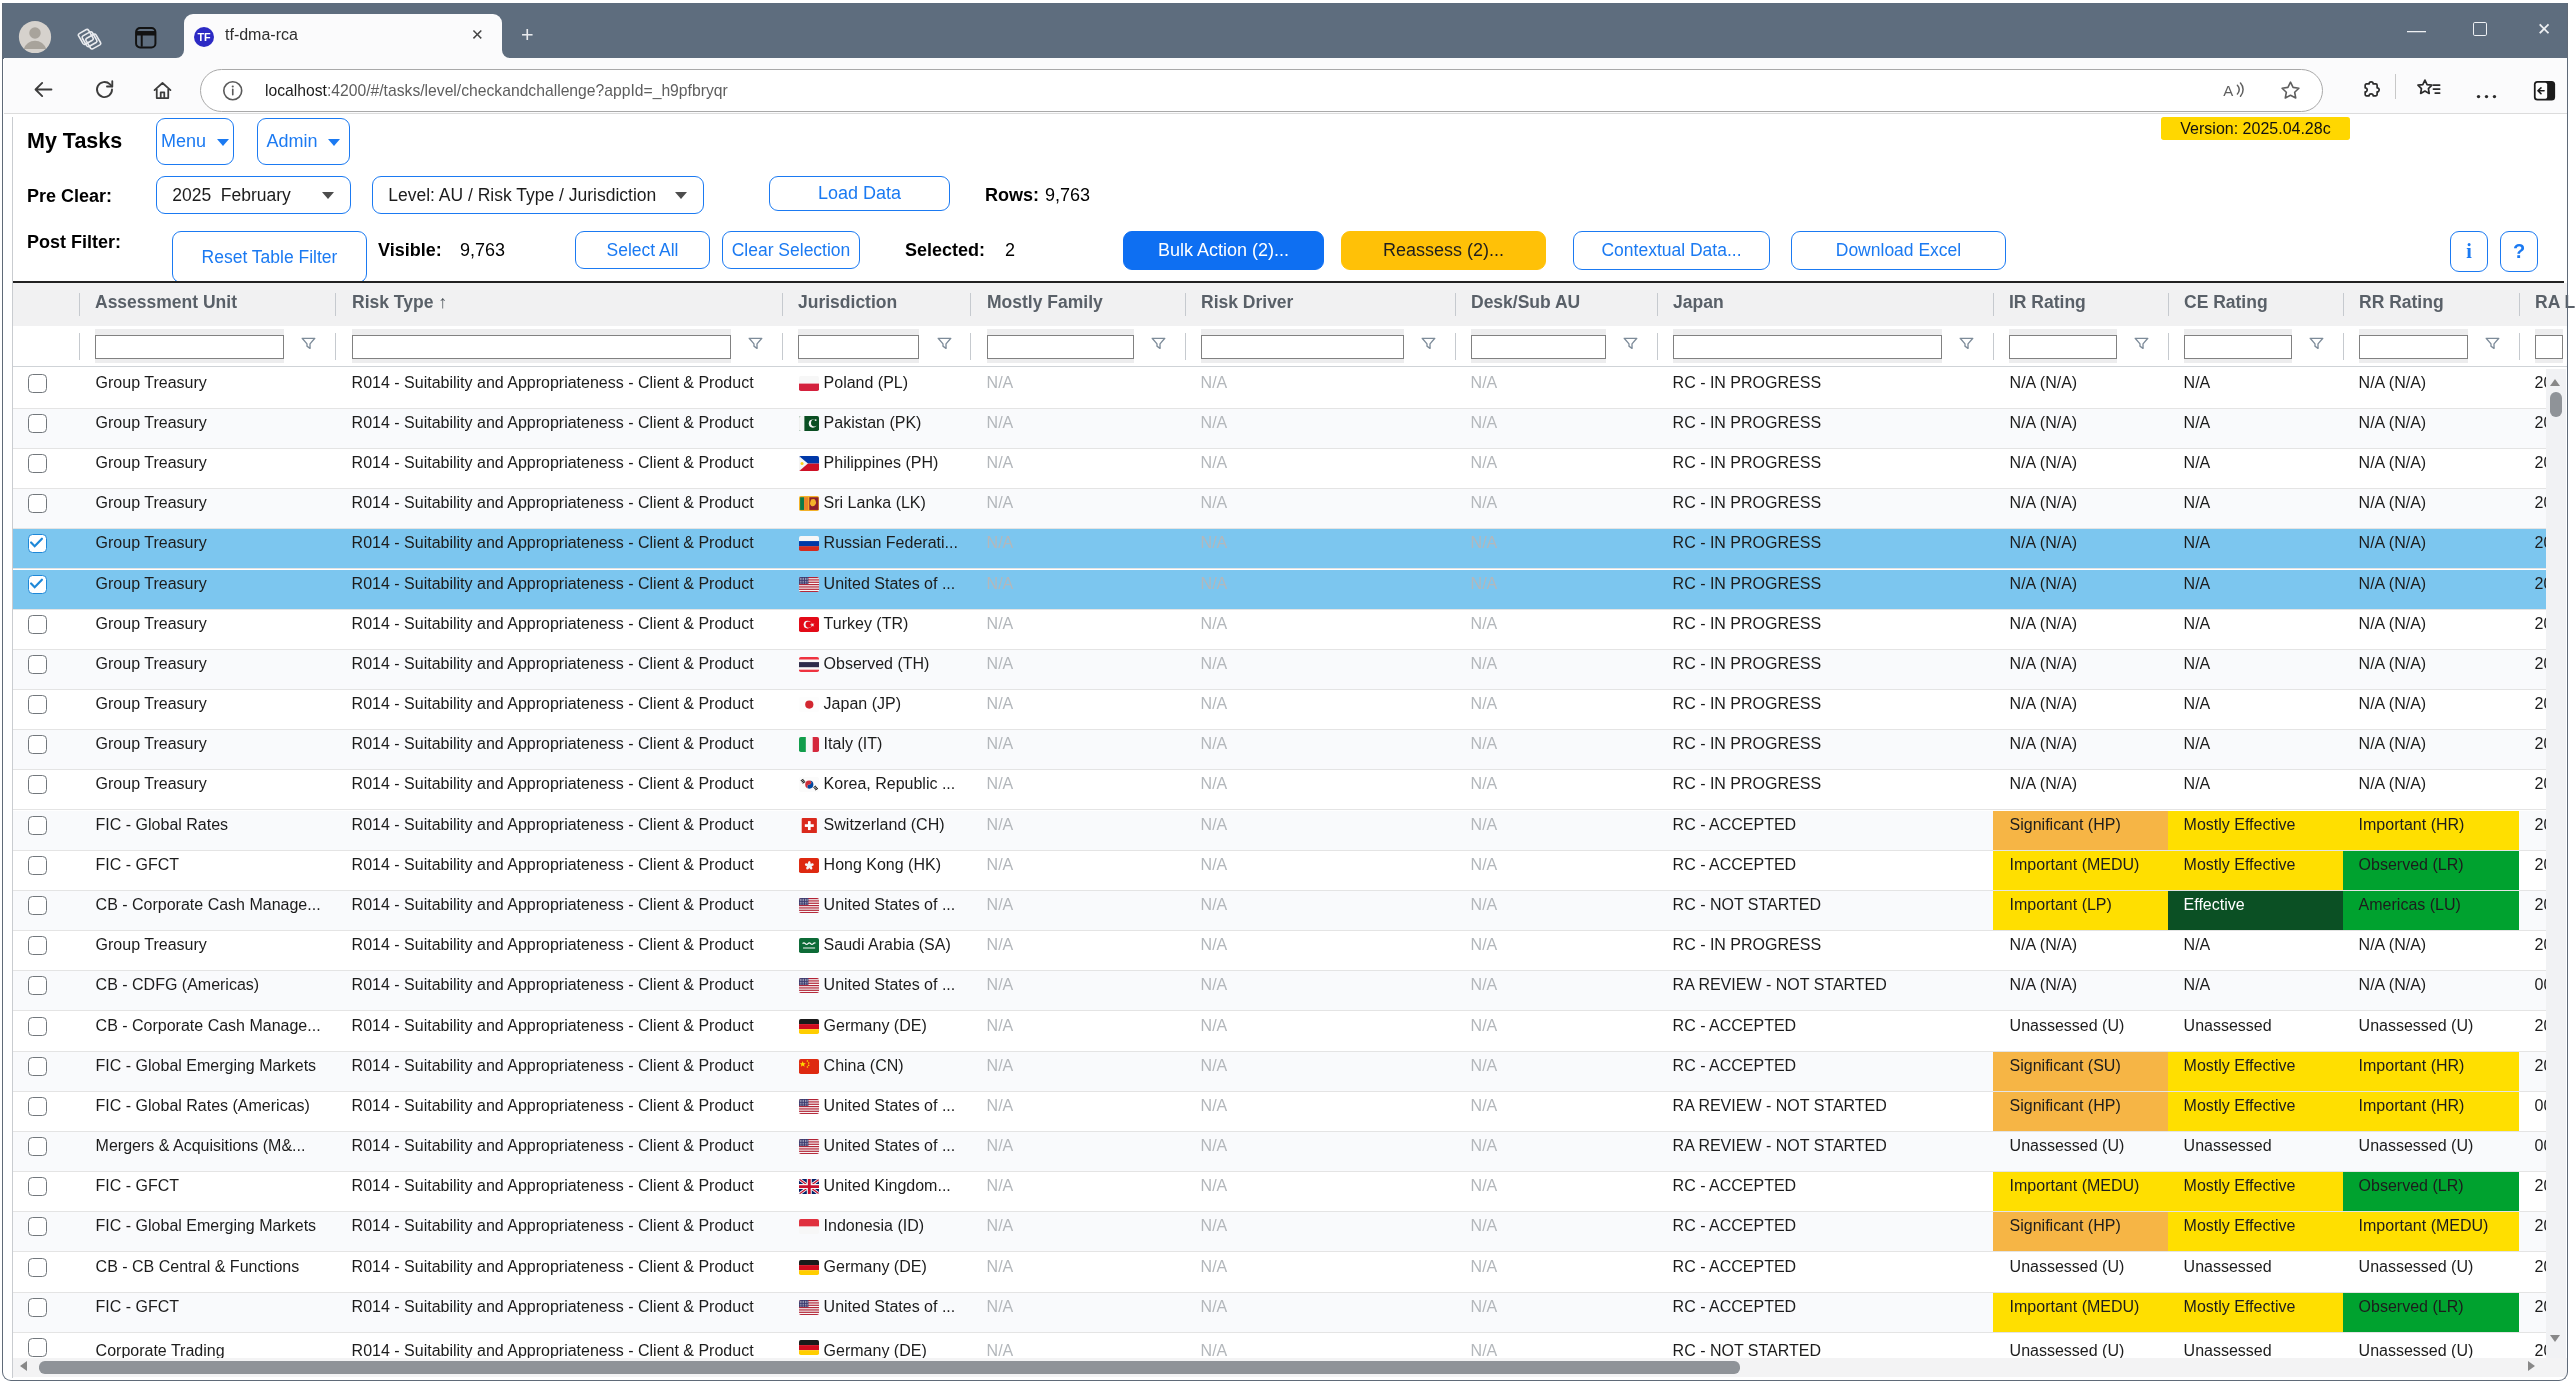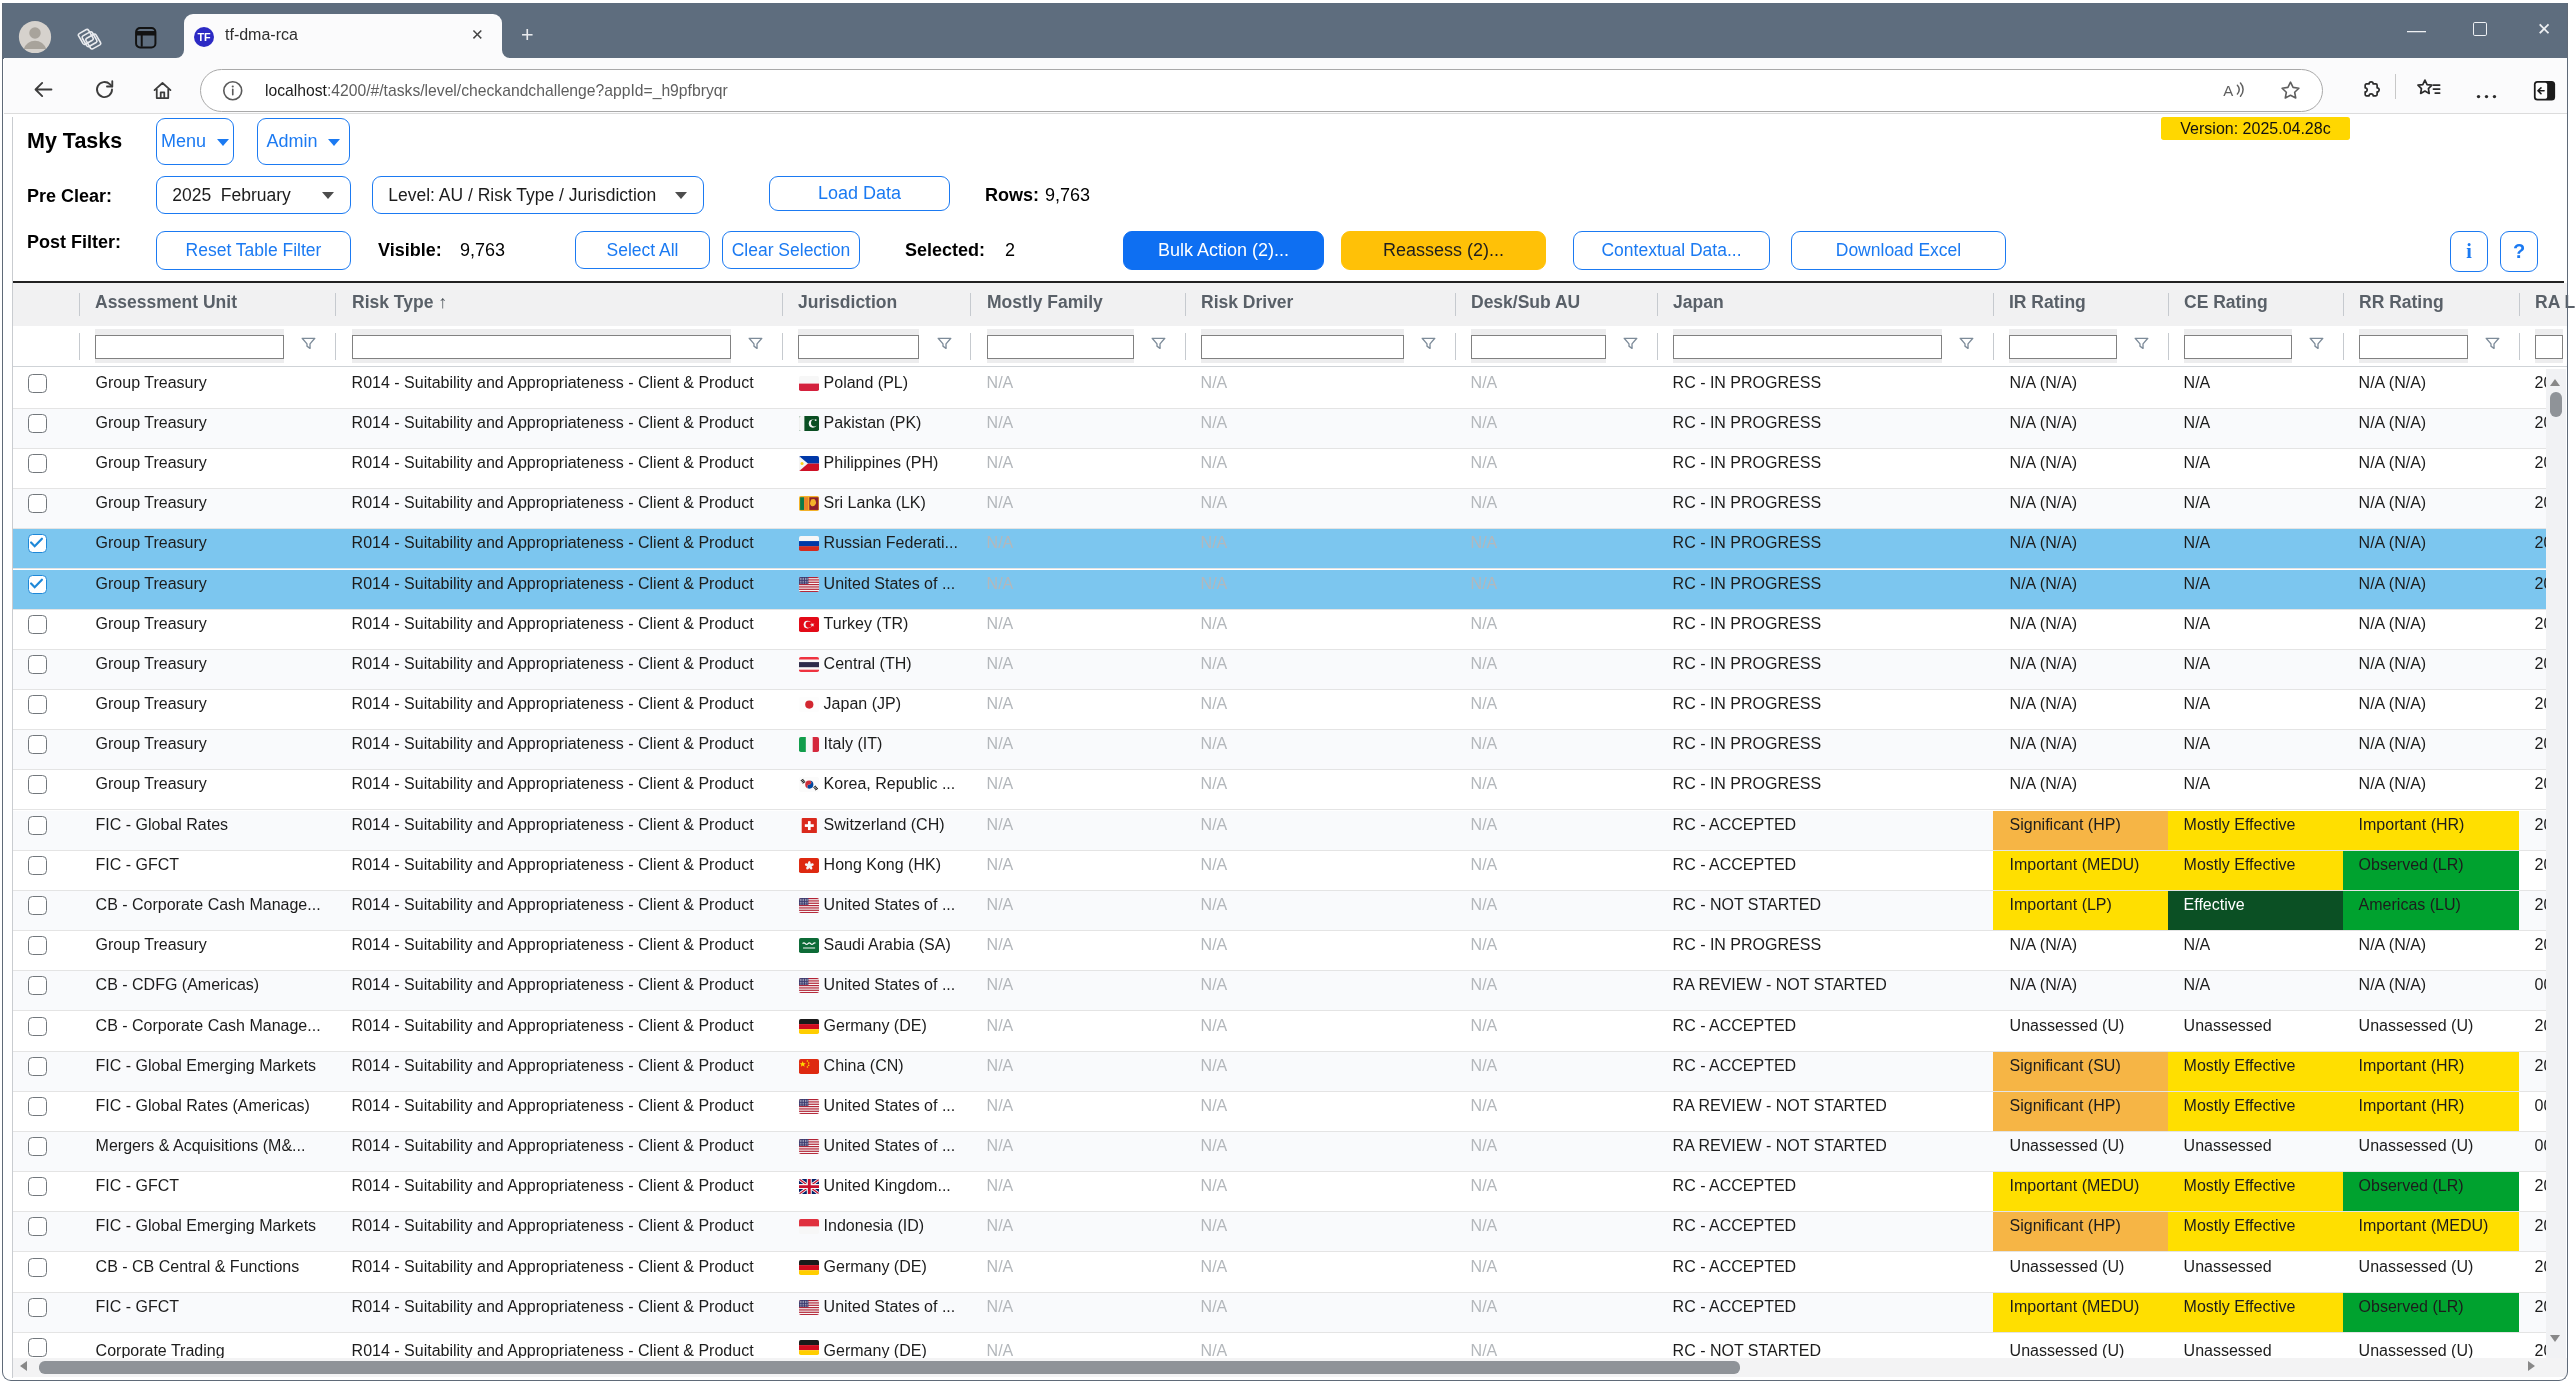--- a/index.html
+++ b/index.html
@@ -117,21 +117,21 @@
 <div class="btn" style="left:156px;top:118px;width:78px;height:47px">Menu<span class="crt" style="border-top-color:#1b7af2"></span></div>
 <div class="btn" style="left:257px;top:118px;width:93px;height:47px">Admin<span class="crt" style="border-top-color:#1b7af2"></span></div>
 <div class="abs" style="left:2161px;top:117px;width:189px;height:23px;background:#ffd700;border-radius:2.7px;text-align:center;font-size:16px;line-height:23px;color:#111">Version: 2025.04.28c</div>
 <div class="lblb" style="left:27px;top:186px">Pre Clear:</div>
 <div class="btn" style="left:156px;top:176px;width:195px;height:38px;color:#1c1c1c;font-size:17.5px;justify-content:flex-start;padding-left:15.2px">2025&nbsp;&nbsp;February<span class="crt" style="border-top-color:#4d4d4d;position:absolute;right:16px;top:15.2px"></span></div>
 <div class="btn" style="left:372px;top:176px;width:332px;height:38px;color:#1c1c1c;font-size:17.5px;justify-content:flex-start;padding-left:15.2px">Level: AU / Risk Type / Jurisdiction<span class="crt" style="border-top-color:#4d4d4d;position:absolute;right:16px;top:15.2px"></span></div>
 <div class="btn" style="left:769px;top:176px;width:181px;height:35px;font-size:18px">Load Data</div>
 <div class="lblb" style="left:985px;top:185px">Rows:</div>
 <div class="abs" style="left:1045px;top:185px;font-size:18px">9,763</div>
 <div class="lblb" style="left:27px;top:232px">Post Filter:</div>
-<div class="btn" style="left:156px;top:231px;width:195px;height:39px;font-size:17.5px">Reset Table Filter</div>
+<div class="btn" style="left:172px;top:231px;width:195px;height:52px;font-size:17.5px">Reset Table Filter</div>
 <div class="lblb" style="left:378px;top:240px">Visible:</div>
 <div class="abs" style="left:460px;top:240px;font-size:18px">9,763</div>
 <div class="btn" style="left:575px;top:231px;width:135px;height:38px;font-size:17.5px">Select All</div>
 <div class="btn" style="left:722px;top:231px;width:138px;height:38px;font-size:17.5px">Clear Selection</div>
 <div class="lblb" style="left:905px;top:240px">Selected:</div>
 <div class="abs" style="left:1005px;top:240px;font-size:18px">2</div>
 <div class="btn" style="left:1123px;top:231px;width:201px;height:39px;background:#0e6ff2;color:#fff;border-color:#0e6ff2">Bulk Action (2)...</div>
 <div class="btn" style="left:1341px;top:231px;width:205px;height:39px;background:#ffc107;color:#1f1f1f;border-color:#ffc107">Reassess (2)...</div>
 <div class="btn" style="left:1573px;top:231px;width:197px;height:39px;font-size:17.5px">Contextual Data...</div>
 <div class="btn" style="left:1791px;top:231px;width:215px;height:39px;font-size:17.5px">Download Excel</div>
@@ -416,21 +416,21 @@
     <span class="ckb"></span>
     <span class="ct" style="left:83px">Group Treasury</span>
     <span class="ct" style="left:339px">R014 - Suitability and Appropriateness - Client &amp; Product</span>
     <span class="flg" style="left:786px">
       <svg width="20.6" height="15.2" viewBox="0 0 23 17">
         <rect width="23" height="17" fill="#ef3340"></rect>
         <rect y="2.8" width="23" height="11.4" fill="#f7f7f7"></rect>
         <rect y="5.7" width="23" height="5.7" fill="#2d2a4a"></rect>
       </svg>
     </span>
-    <span class="ct" style="left:811px">Central (TH)</span>
+    <span class="ct" style="left:811px">Observed (TH)</span>
     <span class="cna" style="left:974px">N/A</span>
     <span class="cna" style="left:1188px">N/A</span>
     <span class="cna" style="left:1458px">N/A</span>
     <span class="ct" style="left:1660px">RC - IN PROGRESS</span>
     <span class="ct" style="left:1997px;color:#1c1c1c;z-index:2">N/A (N/A)</span>
     <span class="ct" style="left:2171px;color:#1c1c1c;z-index:2">N/A</span>
     <span class="ct" style="left:2346px;color:#1c1c1c;z-index:2">N/A (N/A)</span>
     <span class="ct" style="left:2522px">20</span>
   </div>
 <div class="row" style="top:690px;background:#ffffff">

